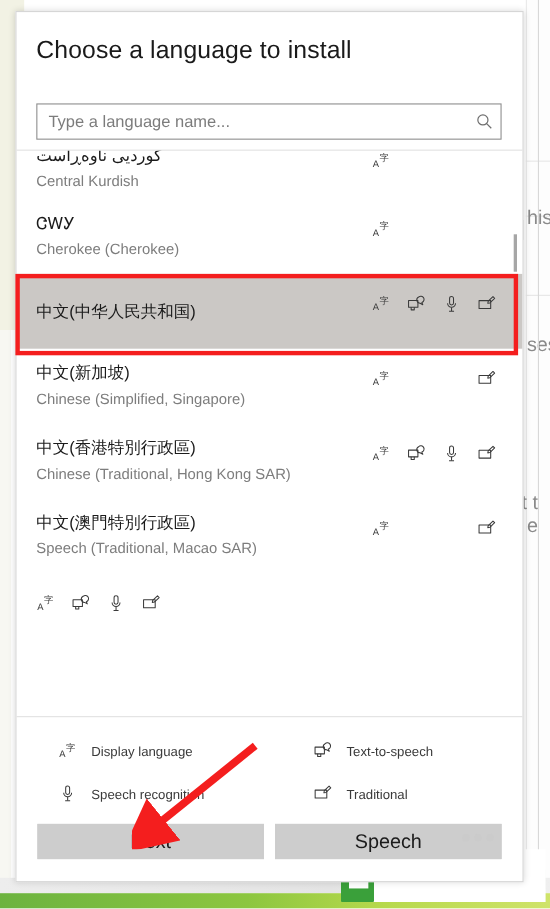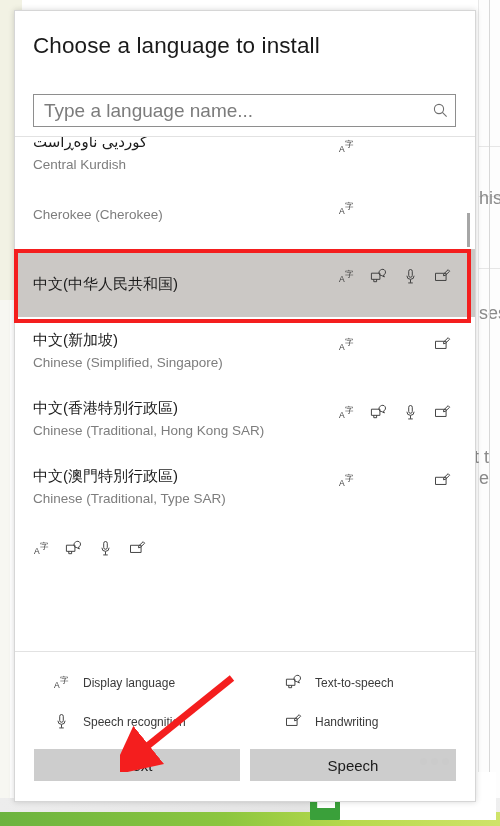--- a/index.html
+++ b/index.html
@@ -49,21 +49,21 @@
     margin:22px 0 16px 18px;letter-spacing:.1px;
   }
   
   #search-box{
     margin:19px 0 0 18px;width:423px;height:33px;box-sizing:border-box;
     border:1px solid #8e8e8e;background:#ffffff;
     display:flex;align-items:center;
   }
   #search-input{
     flex:1;border:0;outline:0;background:transparent;height:31px;
-    padding:0 6px 0 10px;font-size:19px;color:#7c7c7c;
+    padding:0 6px 0 10px;font-size:15px;color:#7c7c7c;
     font-family:"Liberation Sans","DejaVu Sans",sans-serif;
   }
   #search-input::placeholder{color:#7c7c7c;opacity:1;}
   #search-icon{width:30px;height:31px;display:flex;align-items:center;justify-content:center;}
 
   
   #lang-list{
     position:relative;margin-top:9px;height:514px;overflow:hidden;
     border-top:1px solid #e2e2e2;
   }
@@ -97,21 +97,21 @@
   }
   .legend-item{display:flex;align-items:center;gap:13px;padding-left:38px;}
   .legend-label{font-size:12px;color:#3a3a3a;}
 
   
   #dialog-buttons{
     margin-top:auto;padding:0 0 20px 0;display:flex;gap:10px;justify-content:center;
   }
   .dlg-btn{
     width:206px;height:32px;background:#cdcdcd;border:1px solid #cdcdcd;
-    font-size:15px;color:#1b1b1b;cursor:pointer;
+    font-size:18px;color:#1b1b1b;cursor:pointer;
     font-family:"Liberation Sans","DejaVu Sans",sans-serif;
   }
   #btn-dots{position:absolute;right:26px;bottom:36px;display:flex;gap:4px;opacity:.45;}
   #btn-dots i{width:7px;height:7px;border-radius:50%;background:#c9c9c9;display:block;}
 
   
   #annot-rect{
     position:absolute;left:14px;top:249px;width:457px;height:74px;
     border:4px solid #f41e1e;box-sizing:border-box;pointer-events:none;
   }
@@ -180,20 +180,21 @@
                 <text x="7.5" y="9" font-size="9" fill="#3a3a3a" stroke="none" font-family="&quot;Liberation Sans&quot;,&quot;DejaVu Sans&quot;,sans-serif">字</text>
               </svg>
             </span>
             <span class="ic-slot"></span>
             <span class="ic-slot"></span>
             <span class="ic-slot"></span>
           </div>
         </div>
         <div class="lang-row">
           <div class="lang-texts">
+            <div class="lang-native">ᏣᎳᎩ</div>
             <div class="lang-english">Cherokee (Cherokee)</div>
           </div>
           <div class="lang-icons">
             <span class="ic-slot">
               <svg class="ic" viewBox="0 0 18 18" fill="none" stroke="#3a3a3a" stroke-width="1">
                 <text x="1" y="15" font-size="9" fill="#3a3a3a" stroke="none" font-family="&quot;Liberation Sans&quot;,&quot;DejaVu Sans&quot;,sans-serif">A</text>
                 <text x="7.5" y="9" font-size="9" fill="#3a3a3a" stroke="none" font-family="&quot;Liberation Sans&quot;,&quot;DejaVu Sans&quot;,sans-serif">字</text>
               </svg>
             </span>
             <span class="ic-slot"></span>
@@ -288,21 +289,21 @@
               <svg class="ic" viewBox="0 0 18 18" fill="none" stroke="#3a3a3a" stroke-width="1">
                 <path d="M1.6 5.6 h11.2 v7.6 h-11.2 z" stroke-linejoin="round"></path>
                 <path d="M10.4 6.2 l4.6 -4.4 1.6 1.6 -4.6 4.4 -2 .4 z" stroke-linejoin="round"></path>
               </svg>
             </span>
           </div>
         </div>
         <div class="lang-row">
           <div class="lang-texts">
             <div class="lang-native">中文(澳門特別行政區)</div>
-            <div class="lang-english">Chinese (Traditional, Type SAR)</div>
+            <div class="lang-english">Speech (Traditional, Macao SAR)</div>
           </div>
           <div class="lang-icons">
             <span class="ic-slot">
               <svg class="ic" viewBox="0 0 18 18" fill="none" stroke="#3a3a3a" stroke-width="1">
                 <text x="1" y="15" font-size="9" fill="#3a3a3a" stroke="none" font-family="&quot;Liberation Sans&quot;,&quot;DejaVu Sans&quot;,sans-serif">A</text>
                 <text x="7.5" y="9" font-size="9" fill="#3a3a3a" stroke="none" font-family="&quot;Liberation Sans&quot;,&quot;DejaVu Sans&quot;,sans-serif">字</text>
               </svg>
             </span>
             <span class="ic-slot"></span>
             <span class="ic-slot"></span>
@@ -382,21 +383,21 @@
         </span>
         <span class="legend-label">Speech recognition</span>
       </div>
       <div class="legend-item">
         <span class="ic-slot">
           <svg class="ic" viewBox="0 0 18 18" fill="none" stroke="#3a3a3a" stroke-width="1">
             <path d="M1.6 5.6 h11.2 v7.6 h-11.2 z" stroke-linejoin="round"></path>
             <path d="M10.4 6.2 l4.6 -4.4 1.6 1.6 -4.6 4.4 -2 .4 z" stroke-linejoin="round"></path>
           </svg>
         </span>
-        <span class="legend-label">Handwriting</span>
+        <span class="legend-label">Traditional</span>
       </div>
     </div>
 
   <div id="dialog-buttons">
     <button class="dlg-btn">Next</button>
     <button class="dlg-btn">Speech</button>
   </div>
 
   <div id="btn-dots">
     <i></i>

